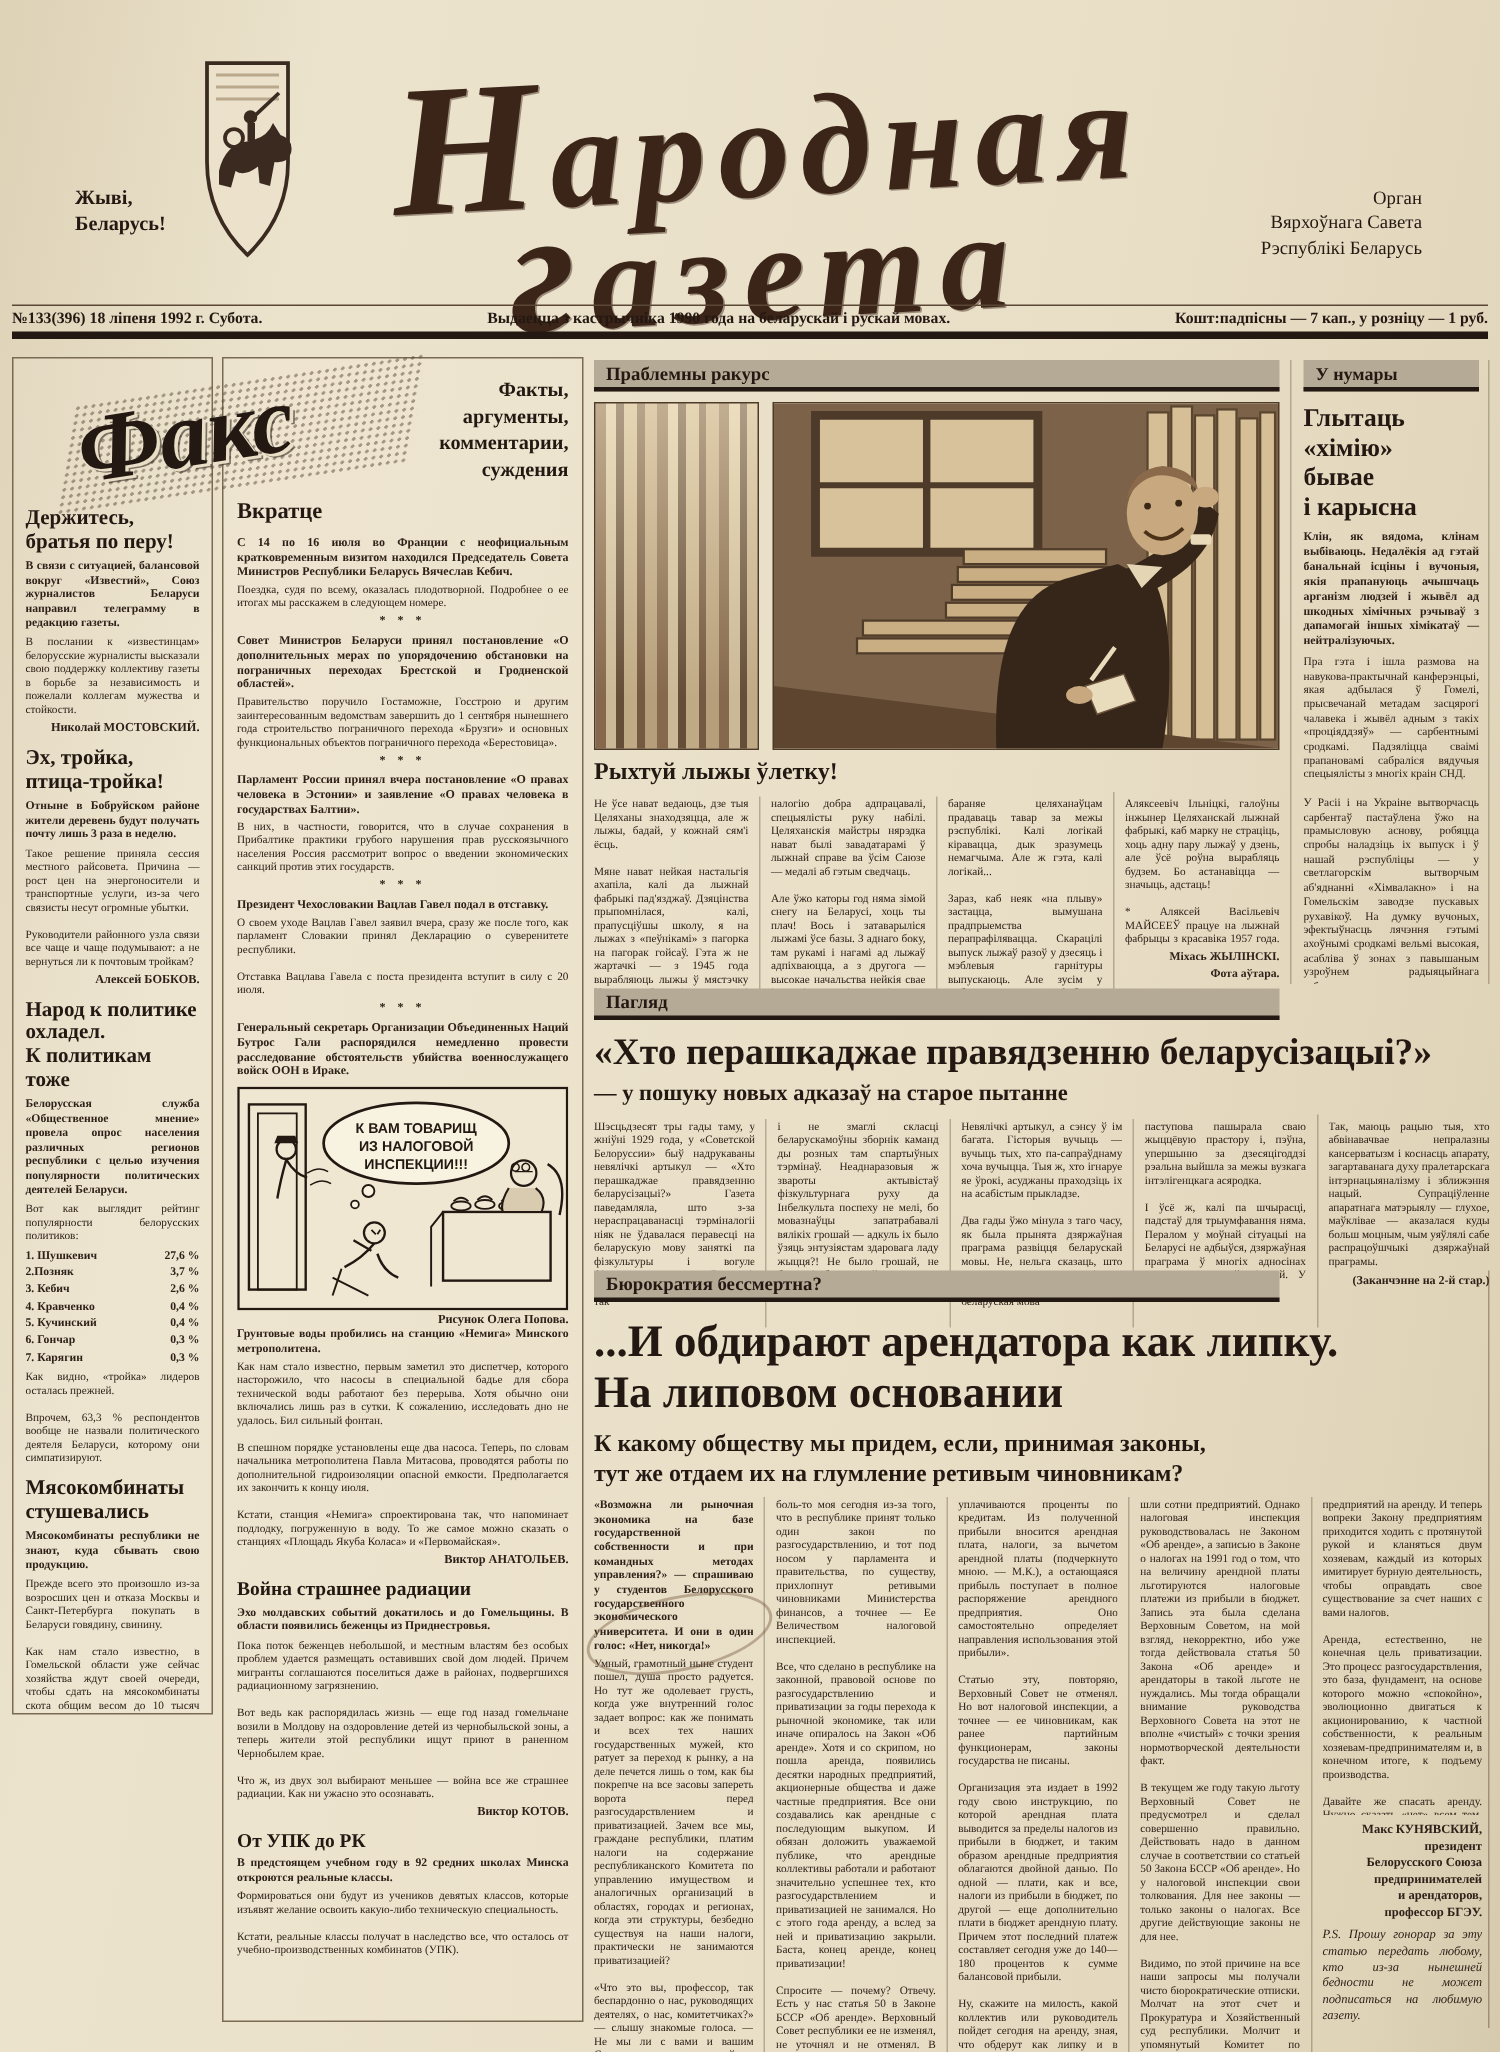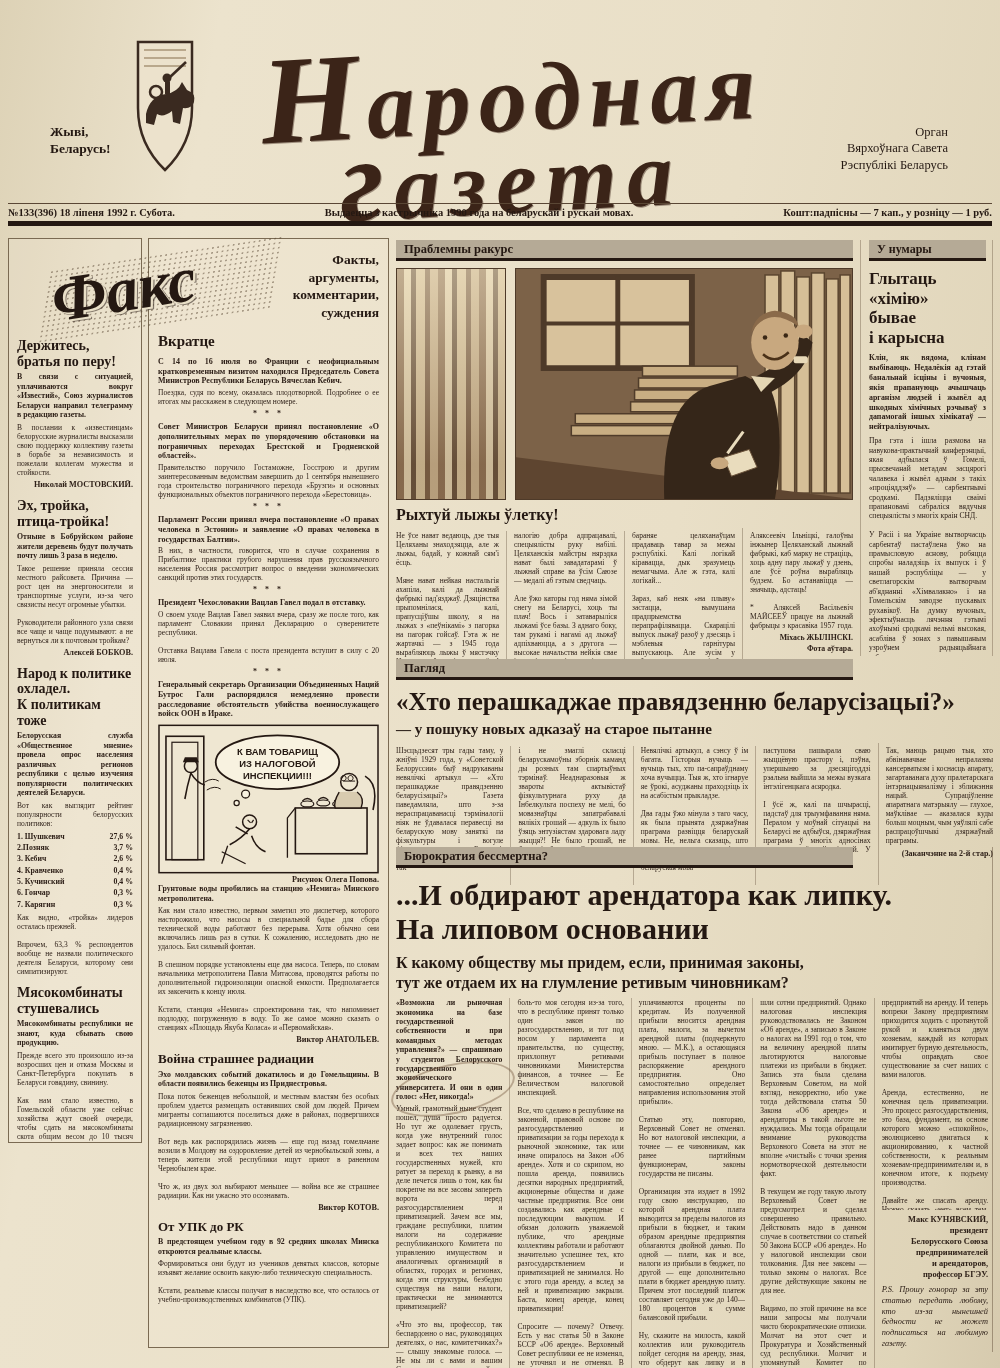--- a/index.html
+++ b/index.html
@@ -136,21 +136,21 @@
 
   <div class="abs fax-dots"></div>
   <div class="abs fax-logo">Факс</div>
 
   <div class="abs left-panel">
     <div class="spacer"></div>
 
     <div class="art">
       <div class="h-lg">Держитесь,
 братья по перу!</div>
-      <div class="lead">В связи с ситуацией, уплачиваются вокруг «Известий», Союз журналистов Беларуси направил телеграмму в редакцию газеты.</div>
+      <div class="lead">В связи с ситуацией, балансовой вокруг «Известий», Союз журналистов Беларуси направил телеграмму в редакцию газеты.</div>
       <div class="bd">В послании к «известинцам» белорусские журналисты высказали свою поддержку коллективу газеты в борьбе за независимость и пожелали коллегам мужества и стойкости.</div>
       <div class="auth">Николай МОСТОВСКИЙ.</div>
     </div>
 
     <div class="art">
       <div class="h-lg">Эх, тройка,
 птица-тройка!</div>
       <div class="lead">Отныне в Бобруйском районе жители деревень будут получать почту лишь 3 раза в неделю.</div>
       <div class="bd">Такое решение приняла сессия местного райсовета. Причина — рост цен на энергоносители и транспортные услуги, из-за чего связисты несут огромные убытки.
 

